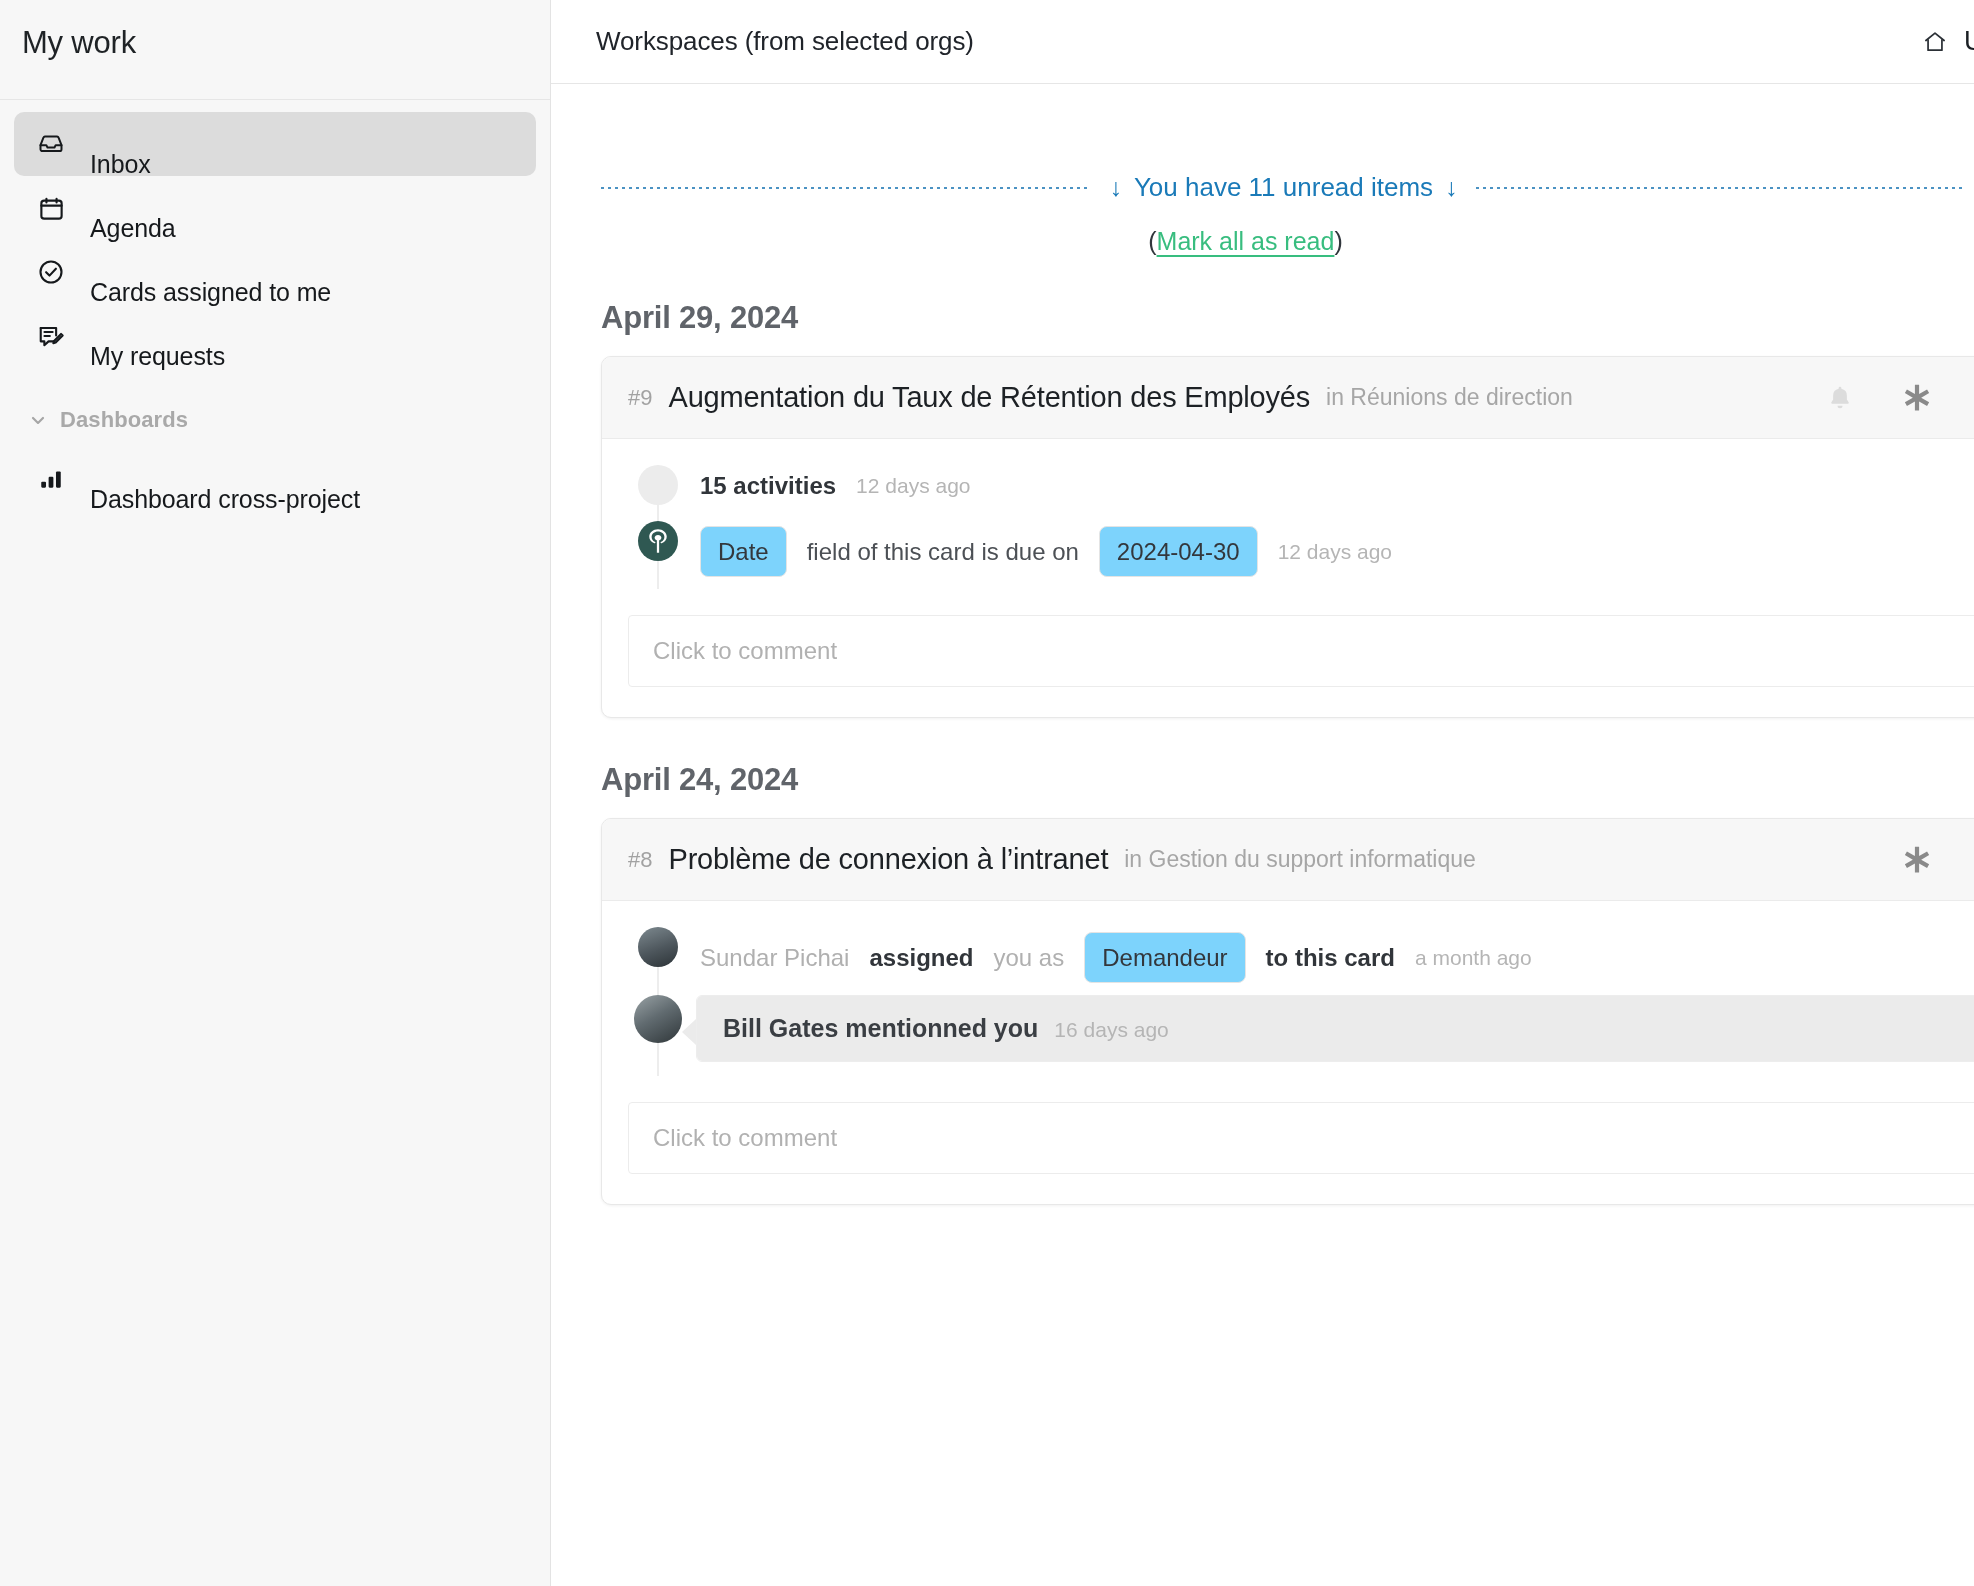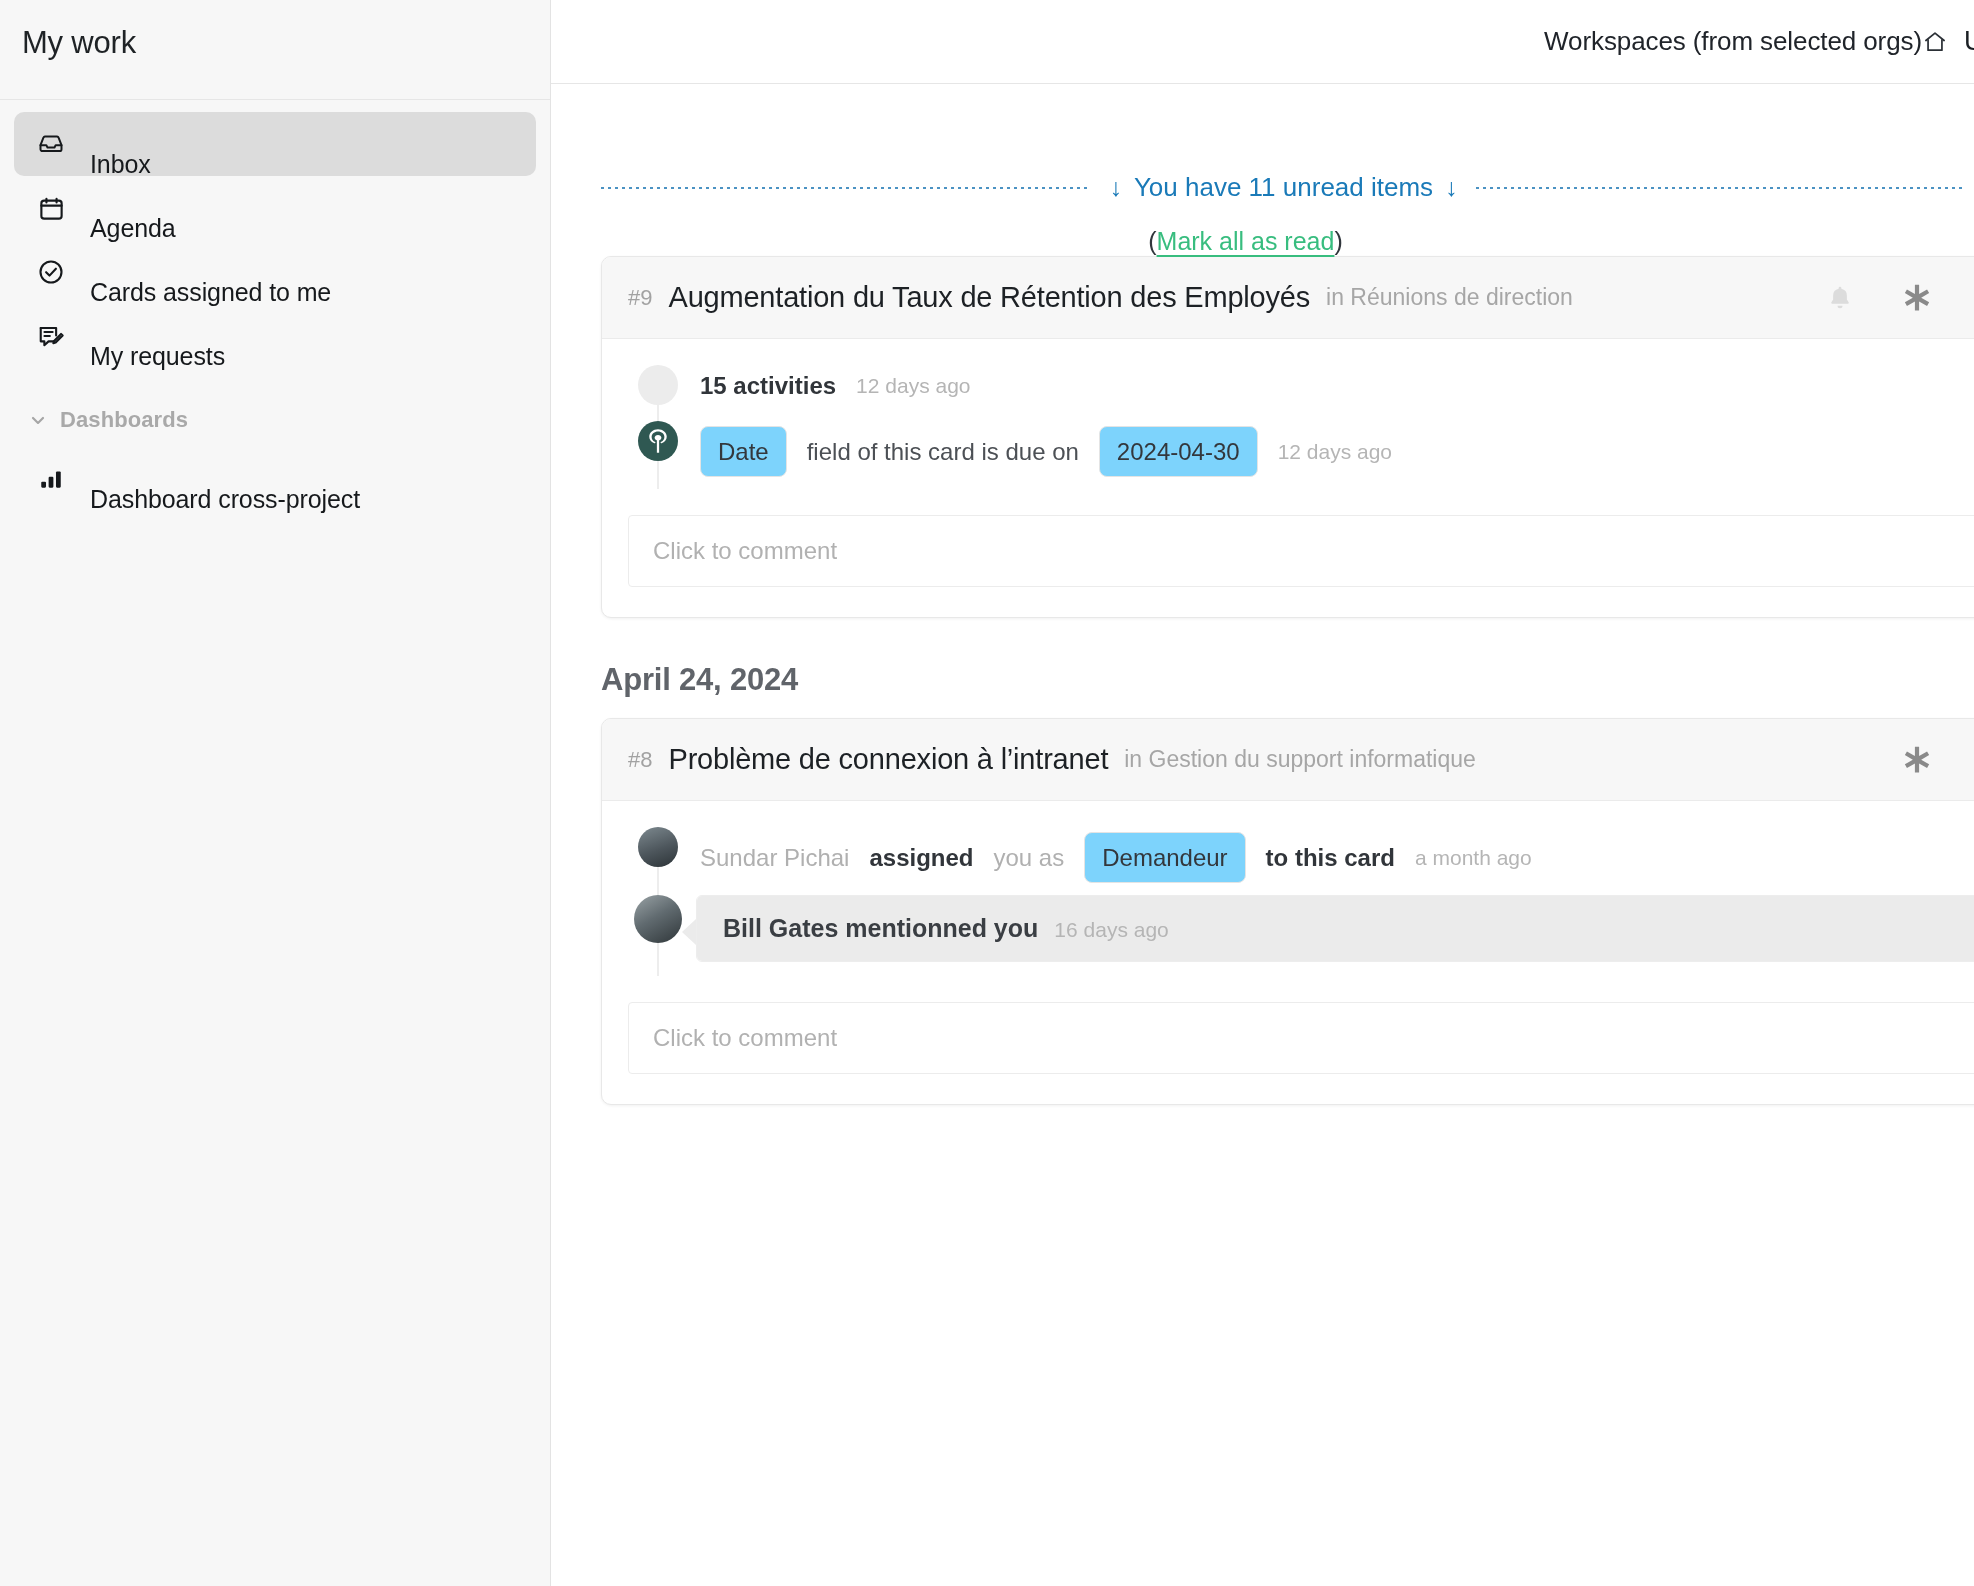--- a/index.html
+++ b/index.html
@@ -121,21 +121,21 @@
     flex-direction: column;
     overflow: hidden;
   }
 
   .main-header {
     height: 84px;
     flex: 0 0 84px;
     border-bottom: 1px solid #e6e6e6;
     display: flex;
     align-items: center;
-    justify-content: flex-end;
+    justify-content: space-between;
     padding: 0 0 0 45px;
   }
   .main-header-title {
     font-size: 26px;
     color: #20242a;
     letter-spacing: -0.1px;
   }
   .header-right {
     display: flex;
     align-items: center;
@@ -476,20 +476,21 @@
             <span>You have 11 unread items</span>
             <span class="arr">↓</span>
           </div>
           <div class="dots"></div>
         </div>
         <div class="mark-read-row">
           <span class="paren">(</span><span class="mark-read">Mark all as read</span><span class="paren">)</span>
         </div>
       </div>
 
+      <h2 class="day-heading">April 29, 2024</h2>
 
       <article class="card">
         <div class="card-header">
           <span class="card-num">#9</span>
           <span class="card-title">Augmentation du Taux de Rétention des Employés</span>
           <span class="card-in">in Réunions de direction</span>
           <span class="card-actions">
             <span class="bell-icon">
               <svg width="30" height="30" viewBox="0 0 24 24" fill="currentColor">
                 <path d="M12 3a1.1 1.1 0 0 1 1.1 1.1v.5a5.6 5.6 0 0 1 4.4 5.5v3l1.4 2.3a.7.7 0 0 1-.6 1.1H5.7a.7.7 0 0 1-.6-1.1l1.4-2.3v-3a5.6 5.6 0 0 1 4.4-5.5v-.5A1.1 1.1 0 0 1 12 3z"></path>

